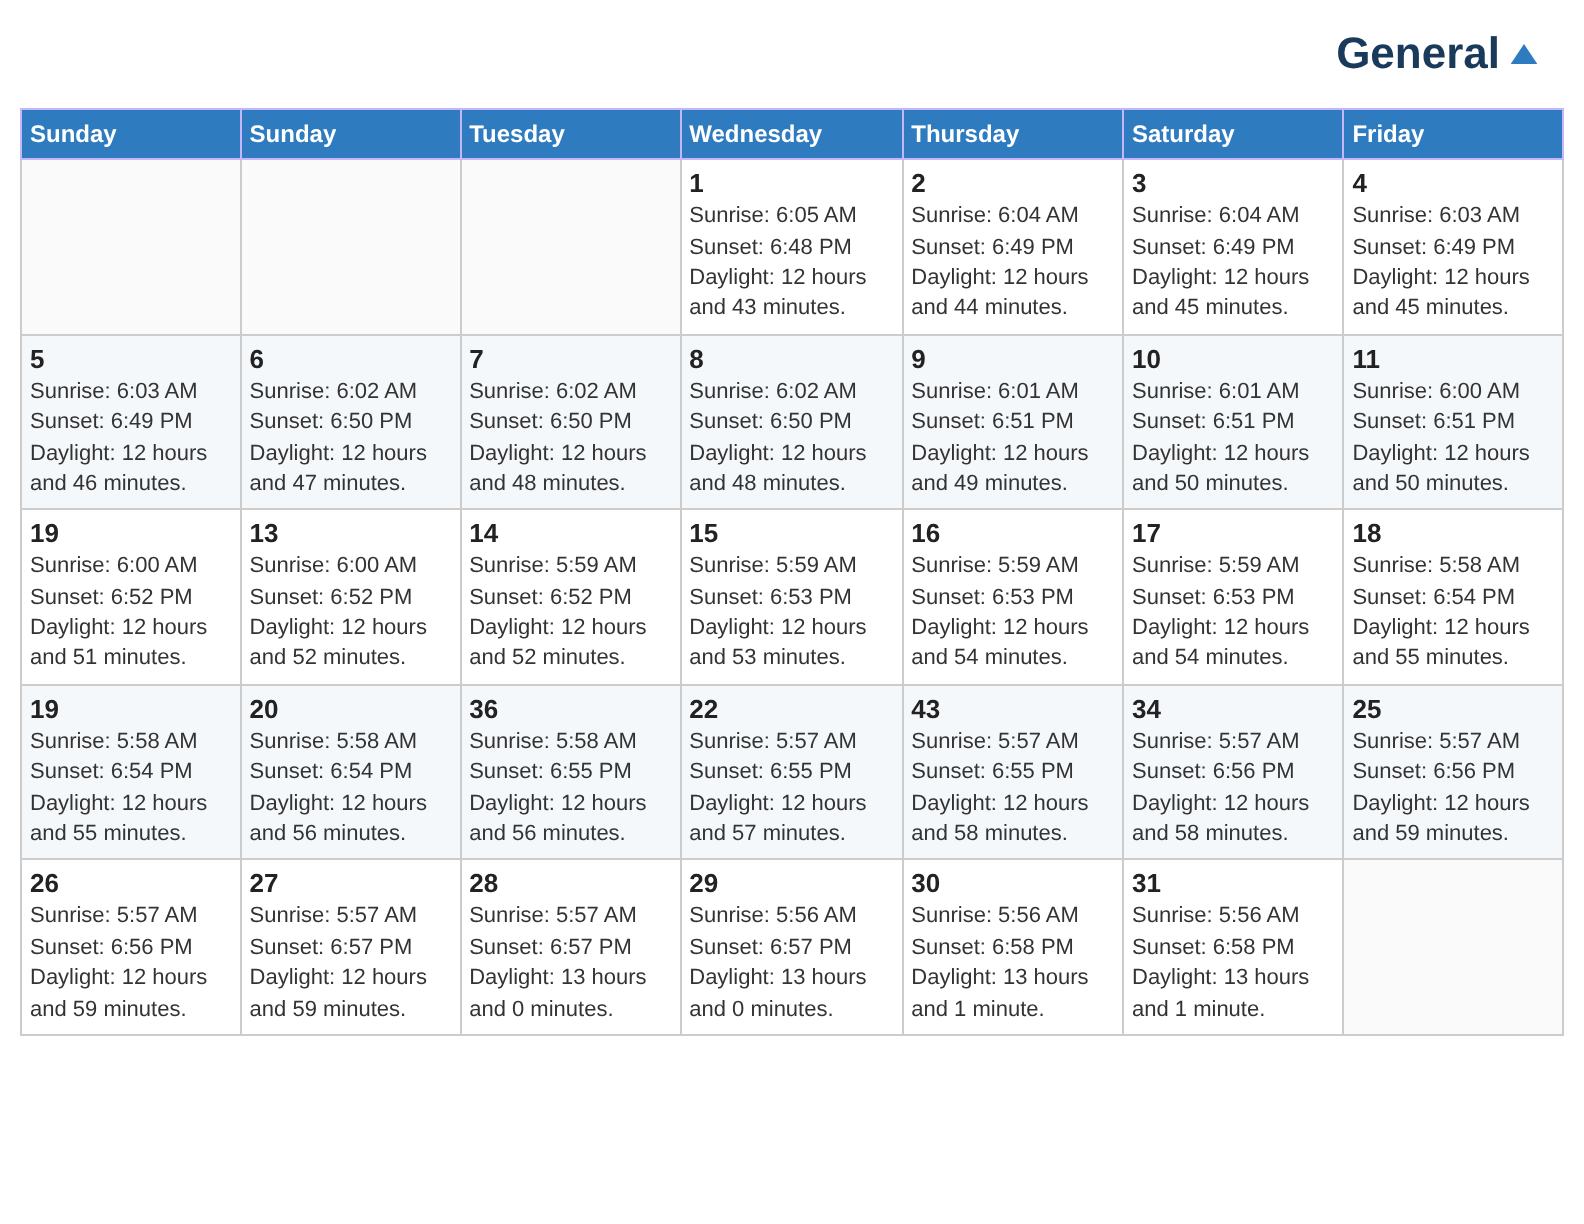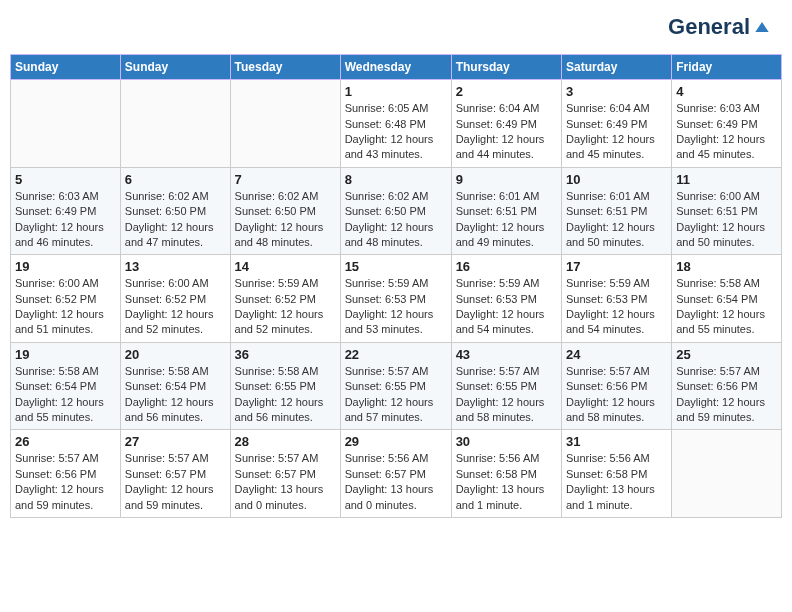--- a/index.html
+++ b/index.html
@@ -280,21 +280,21 @@
 and 57 minutes.</div>
         </td>
         <td>
           <span class="day-num">43</span>
           <div class="day-info" style="white-space: pre-line;">Sunrise: 5:57 AM
 Sunset: 6:55 PM
 Daylight: 12 hours
 and 58 minutes.</div>
         </td>
         <td>
-          <span class="day-num">24</span>
+          <span class="day-num">34</span>
           <div class="day-info" style="white-space: pre-line;">Sunrise: 5:57 AM
 Sunset: 6:56 PM
 Daylight: 12 hours
 and 58 minutes.</div>
         </td>
         <td>
           <span class="day-num">25</span>
           <div class="day-info" style="white-space: pre-line;">Sunrise: 5:57 AM
 Sunset: 6:56 PM
 Daylight: 12 hours

